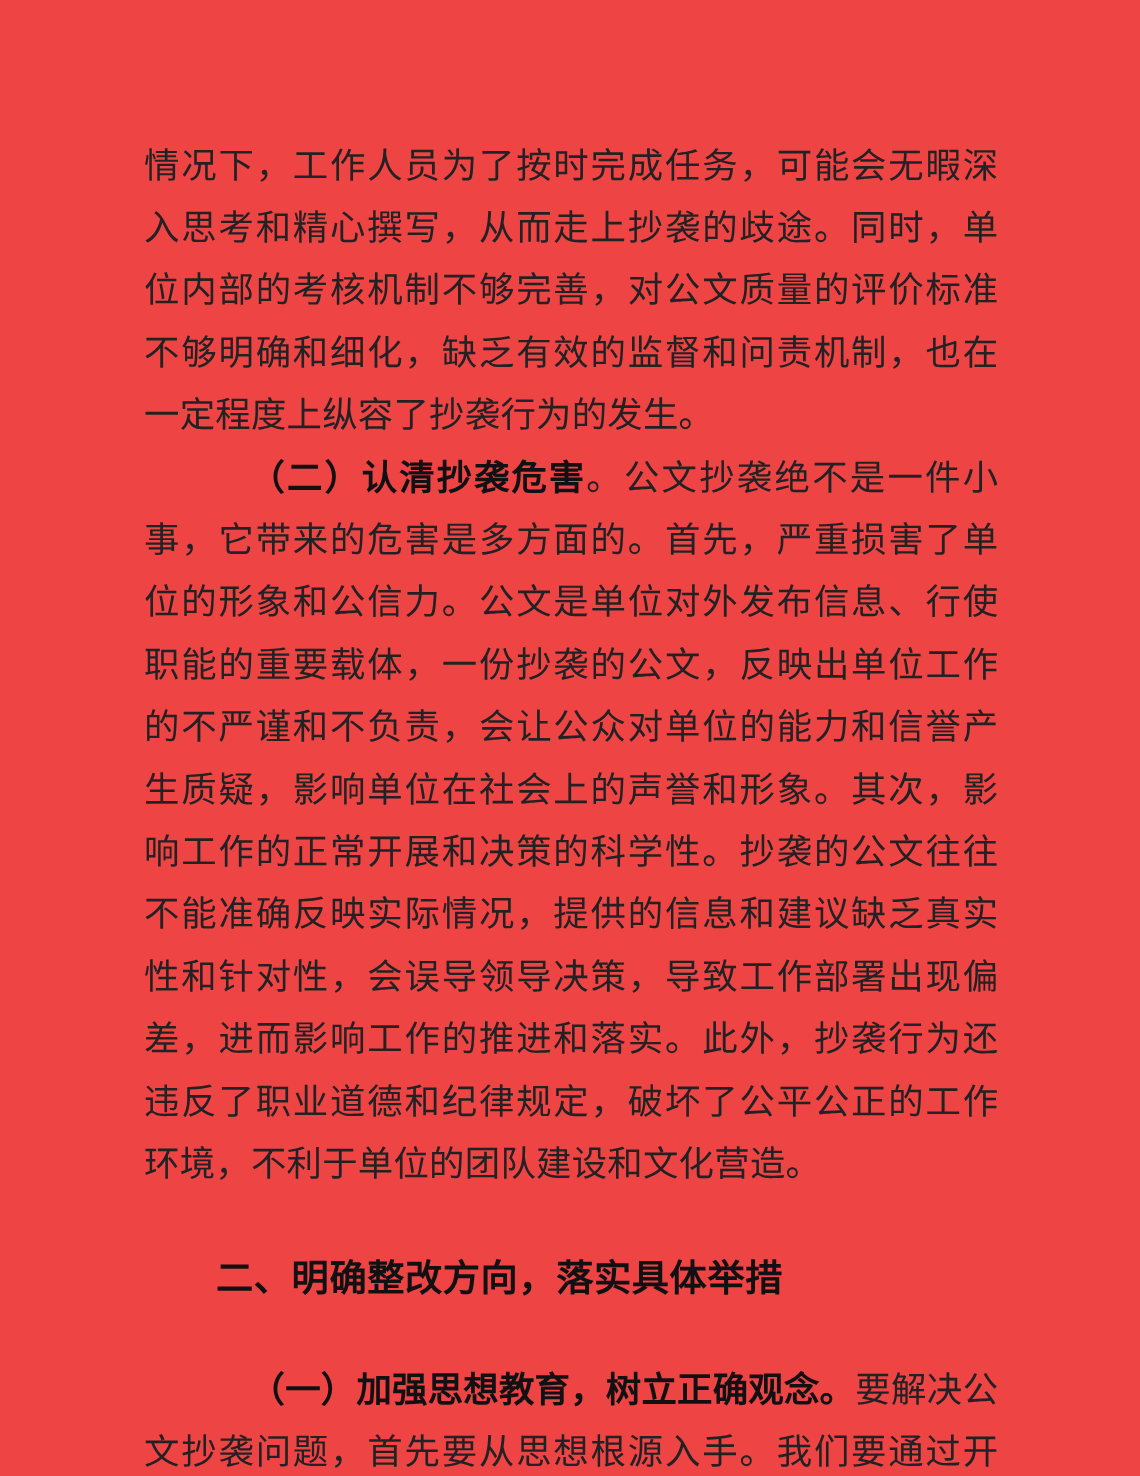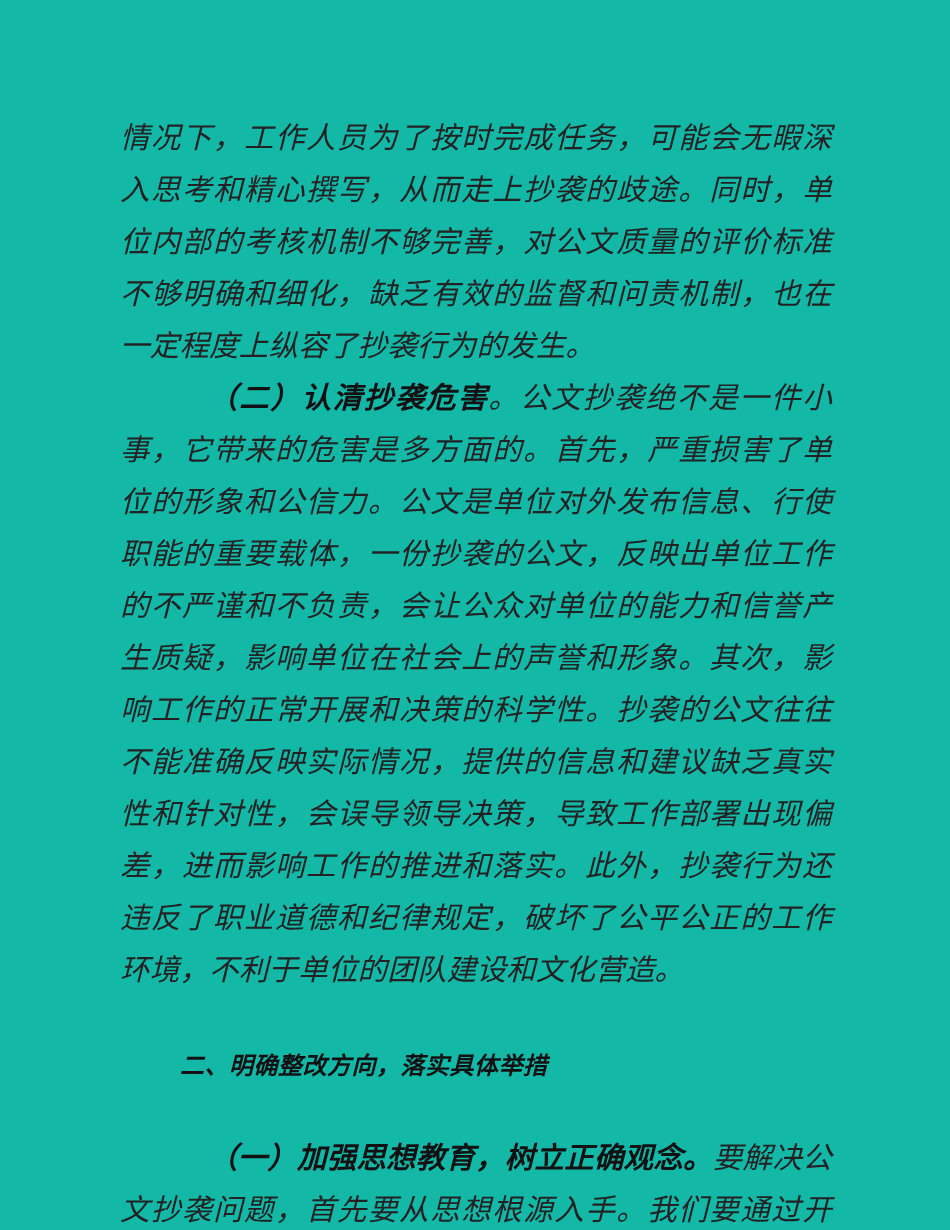--- a/index.html
+++ b/index.html
@@ -6,24 +6,23 @@
   html, body {
     margin: 0;
     padding: 0;
     background: #ffffff;
   }
 
   #page {
     position: relative;
     width: 950px;
     height: 1230px;
-    background: #14b8a6;
+    background: #ef4444;
     overflow: hidden;
     box-sizing: border-box;
-    font-style: italic;
   }
 
   #content {
     position: absolute;
     left: 120px;
     top: 112px;
     width: 712px;
   }
 
   
@@ -60,21 +59,21 @@
     font-weight: bold;
     color: #111114;
     letter-spacing: 0;
     margin-left: 28px;
   }
 
   
   .heading {
     font-family: "DejaVu Sans", "Liberation Sans", sans-serif;
     font-weight: bold;
-    font-size: 24px;
+    font-size: 31px;
     line-height: 52px;
     color: #111114;
     margin: 0;
     text-indent: 60px;
     letter-spacing: 0.5px;
     white-space: nowrap;
   }
 
   .heading-block {
     margin-top: 44px;

